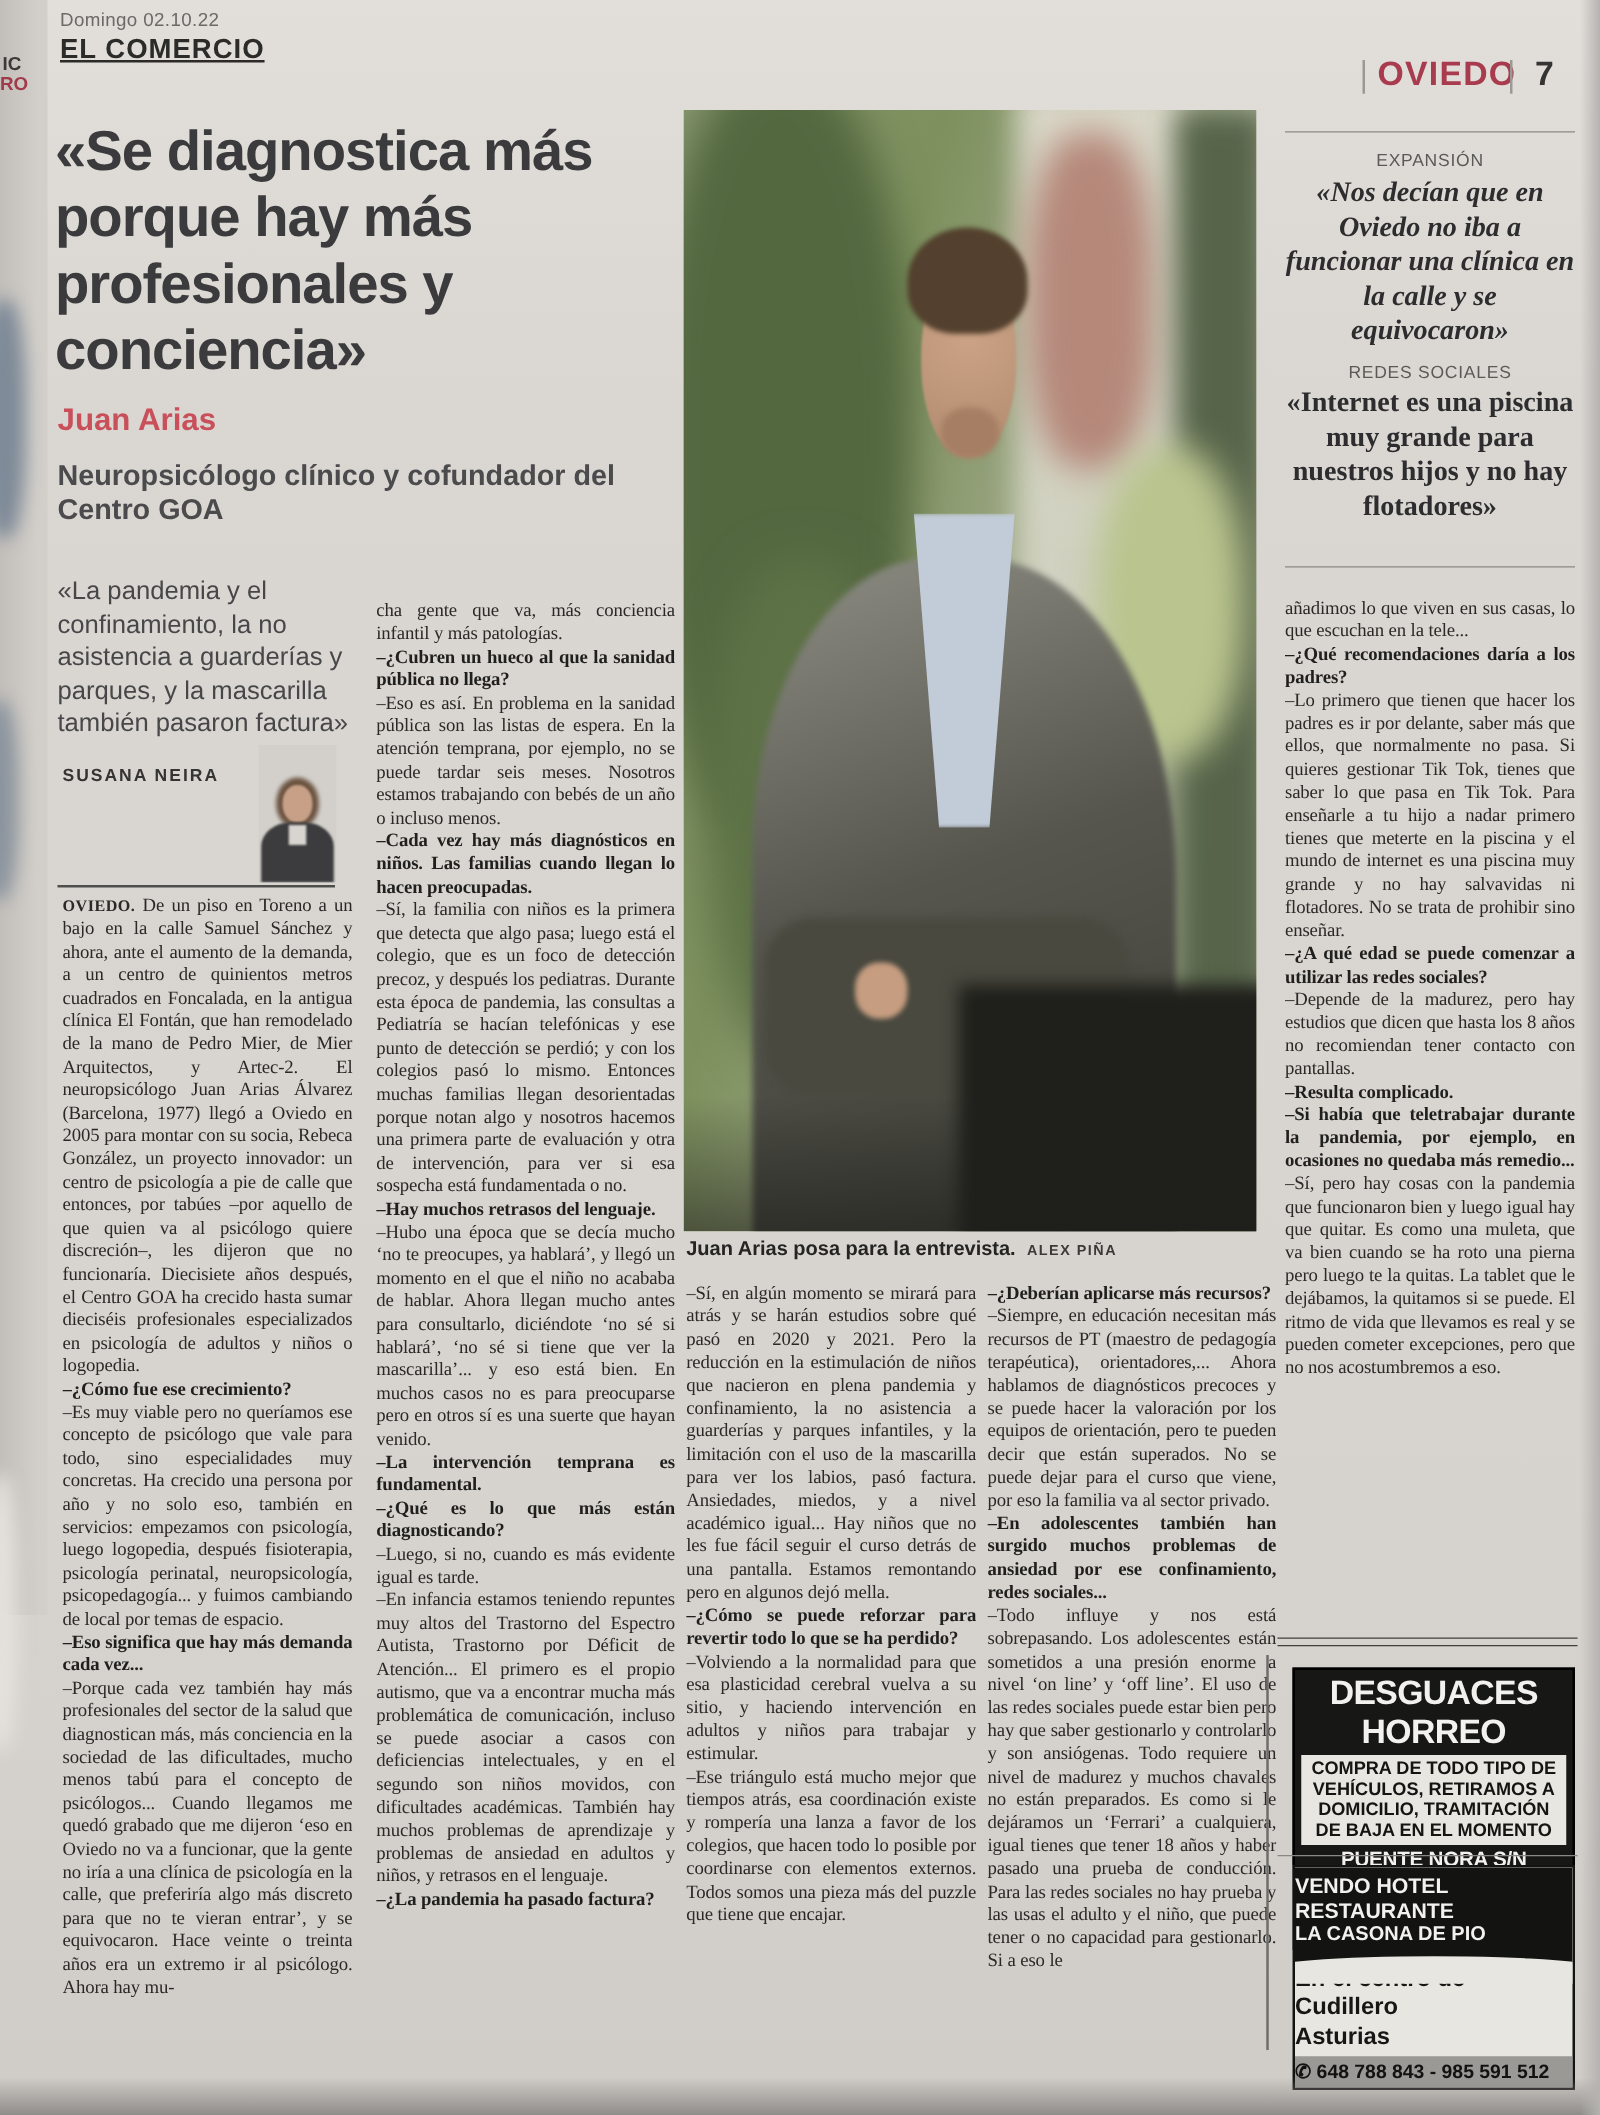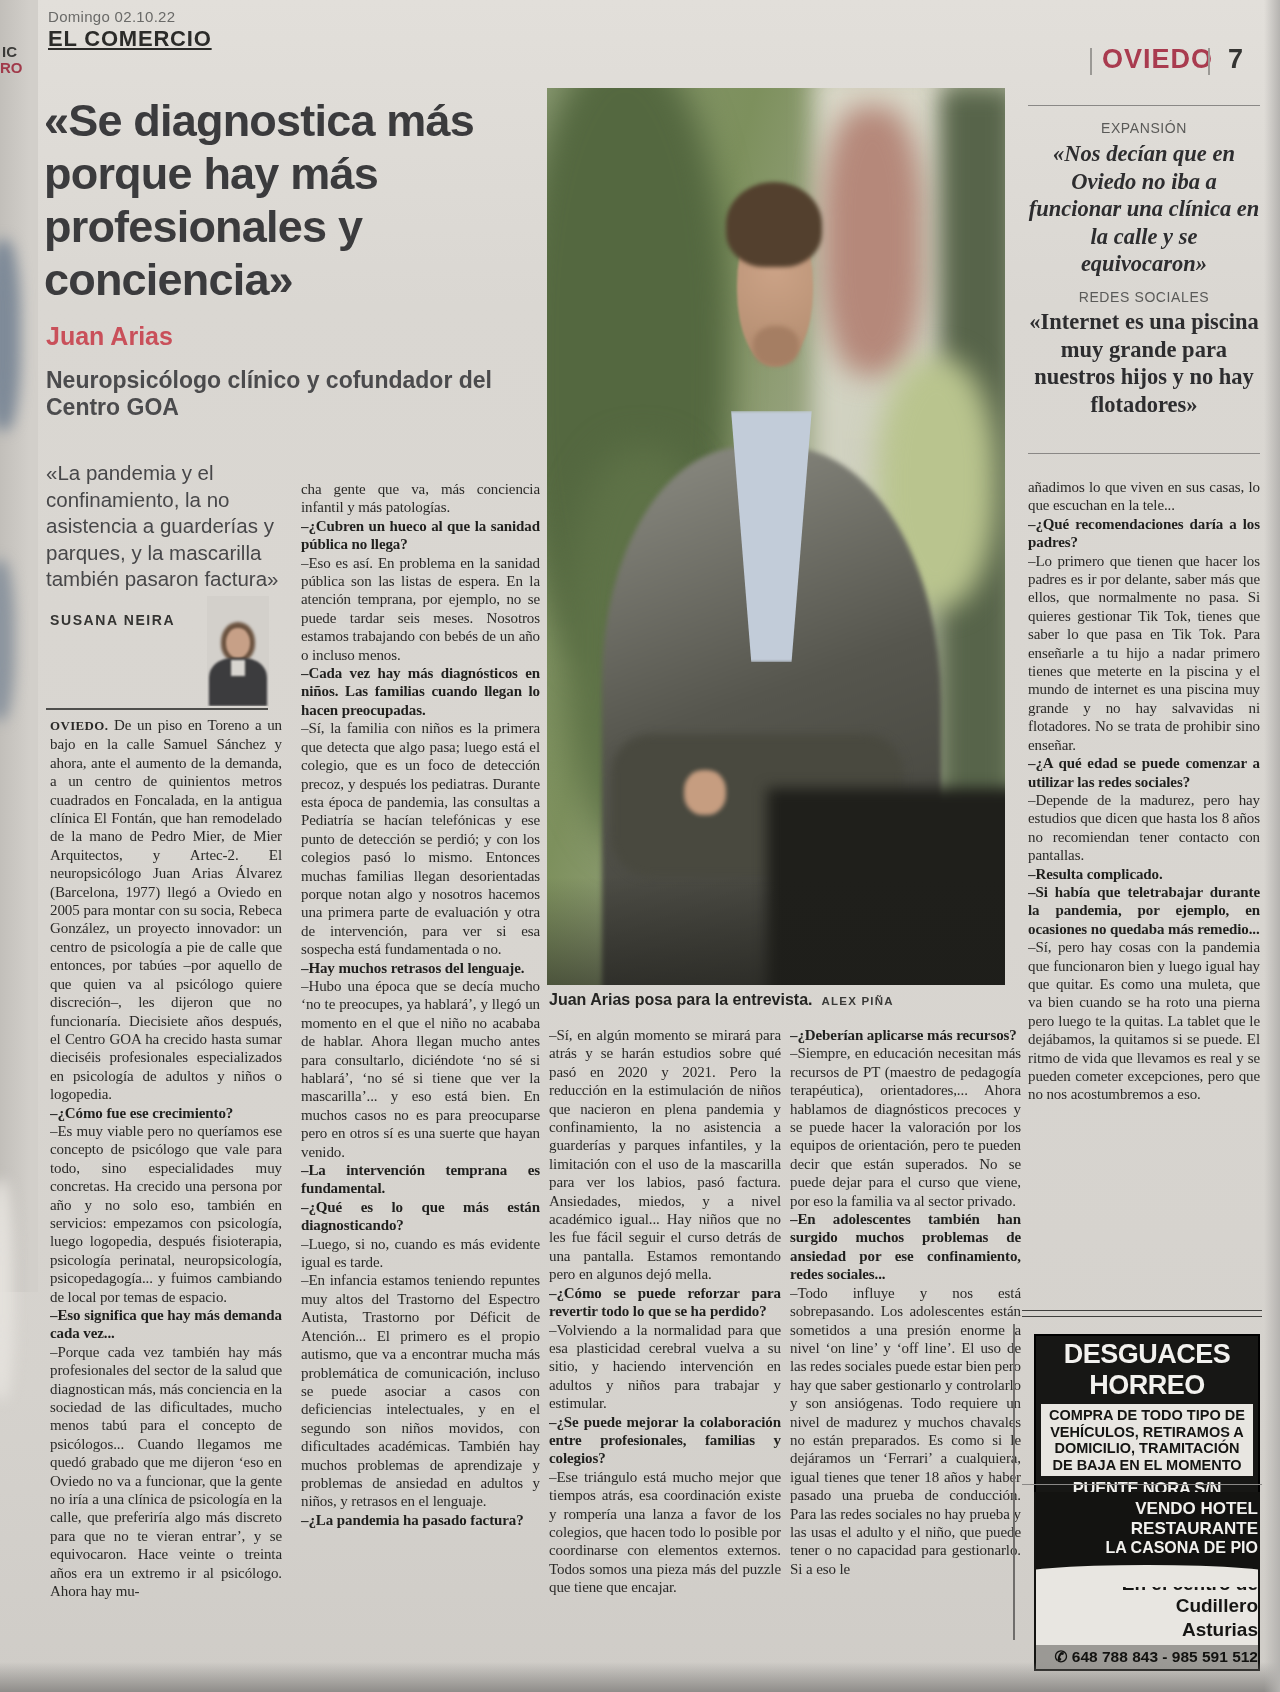--- a/index.html
+++ b/index.html
@@ -43,21 +43,21 @@
   .kicker{width:232px;text-align:center;font-size:14px;color:#5a5a58;letter-spacing:.6px;}
   .rail-quote{width:232px;text-align:center;font-family:"Liberation Serif","DejaVu Serif",serif;font-size:22.5px;line-height:27.5px;font-weight:bold;color:#2d2d2f;}
   .double-rule{height:5px;border-top:1.5px solid #3f3f3d;border-bottom:1.5px solid #3f3f3d;}
   .v-rule{width:1.5px;background:#6f6d6b;}
   
   .ad1{width:222px;background:#171715;border:2px solid #000;text-align:center;color:#f2f1ee;}
   .ad1-title{font-size:27px;font-weight:bold;letter-spacing:-.5px;padding-top:3px;}
   .ad1-panel{background:#e8e6e1;color:#141412;margin:3px 5px;padding:3px 2px;font-size:14.5px;line-height:16.5px;font-weight:bold;}
   .ad1-line{font-size:16.5px;font-weight:bold;letter-spacing:-.2px;}
   .ad1-phone{font-size:31px;font-weight:bold;letter-spacing:.5px;padding:1px 0 4px;}
-  .ad2{width:222px;border:2px solid #131311;background:#e8e6e1;text-align:right;overflow:hidden;}
+  .ad2{width:222px;border:2px solid #131311;background:#e8e6e1;text-align:left;overflow:hidden;}
   .ad2-top{position:relative;background:#131311;color:#f2f1ee;padding:5px 0 14px;}
   .ad2-l1{font-size:17px;font-weight:bold;}
   .ad2-l2{font-size:16px;font-weight:bold;}
   .ad2-swoosh{position:absolute;left:-12%;bottom:-16px;width:124%;height:22px;background:#e8e6e1;border-radius:50% 50% 0 0;}
   .ad2-l3{font-size:19px;font-weight:bold;color:#161614;padding-top:2px;}
   .ad2-l4{font-size:19px;font-weight:bold;color:#161614;padding:2px 0 4px;}
   .ad2-strip{background:#9b9995;color:#121210;font-size:15.5px;font-weight:bold;padding:3px 0;}
   
   .shade-bottom{left:0;top:1662px;width:1280px;height:30px;background:linear-gradient(180deg,rgba(120,118,115,0),#8f8d8a);}
   .shade-right{left:1264px;top:0;width:16px;height:1692px;background:linear-gradient(90deg,rgba(120,118,115,0),#b5b3b0);}
@@ -138,21 +138,20 @@
       <p class="para q">–La intervención temprana es fundamental.</p>
       <p class="para q">–¿Qué es lo que más están diagnosticando?</p>
       <p class="para a">–Luego, si no, cuando es más evidente igual es tarde.</p>
       <p class="para a">–En infancia estamos teniendo repuntes muy altos del Trastorno del Espectro Autista, Trastorno por Déficit de Atención... El primero es el propio autismo, que va a encontrar mucha más problemática de comunicación, incluso se puede asociar a casos con deficiencias intelectuales, y en el segundo son niños movidos, con dificultades académicas. También hay muchos problemas de aprendizaje y problemas de ansiedad en adultos y niños, y retrasos en el lenguaje.</p>
       <p class="para q">–¿La pandemia ha pasado factura?</p>
     </div>
   <div class="abs col" style="left:549px;top:1026px;width:232px;height:636px;">
       <p class="para a">–Sí, en algún momento se mirará para atrás y se harán estudios sobre qué pasó en 2020 y 2021. Pero la reducción en la estimulación de niños que nacieron en plena pandemia y confinamiento, la no asistencia a guarderías y parques infantiles, y la limitación con el uso de la mascarilla para ver los labios, pasó factura. Ansiedades, miedos, y a nivel académico igual... Hay niños que no les fue fácil seguir el curso detrás de una pantalla. Estamos remontando pero en algunos dejó mella.</p>
       <p class="para q">–¿Cómo se puede reforzar para revertir todo lo que se ha perdido?</p>
       <p class="para a">–Volviendo a la normalidad para que esa plasticidad cerebral vuelva a su sitio, y haciendo intervención en adultos y niños para trabajar y estimular.</p>
-      <p class="para q">–¿Se puede mejorar la colaboración entre profesionales, familias y colegios?</p>
       <p class="para a">–Ese triángulo está mucho mejor que tiempos atrás, esa coordinación existe y rompería una lanza a favor de los colegios, que hacen todo lo posible por coordinarse con elementos externos. Todos somos una pieza más del puzzle que tiene que encajar.</p>
     </div>
   <div class="abs col" style="left:790px;top:1026px;width:231px;height:636px;">
       <p class="para q">–¿Deberían aplicarse más recursos?</p>
       <p class="para a">–Siempre, en educación necesitan más recursos de PT (maestro de pedagogía terapéutica), orientadores,... Ahora hablamos de diagnósticos precoces y se puede hacer la valoración por los equipos de orientación, pero te pueden decir que están superados. No se puede dejar para el curso que viene, por eso la familia va al sector privado.</p>
       <p class="para q">–En adolescentes también han surgido muchos problemas de ansiedad por ese confinamiento, redes sociales...</p>
       <p class="para a">–Todo influye y nos está sobrepasando. Los adolescentes están sometidos a una presión enorme a nivel ‘on line’ y ‘off line’. El uso de las redes sociales puede estar bien pero hay que saber gestionarlo y controlarlo y son ansiógenas. Todo requiere un nivel de madurez y muchos chavales no están preparados. Es como si le dejáramos un ‘Ferrari’ a cualquiera, igual tienes que tener 18 años y haber pasado una prueba de conducción. Para las redes sociales no hay prueba y las usas el adulto y el niño, que puede tener o no capacidad para gestionarlo. Si a eso le</p>
     </div>
 
   <div class="abs thin-rule" style="left:1028px;top:105px;width:232px;"></div>

